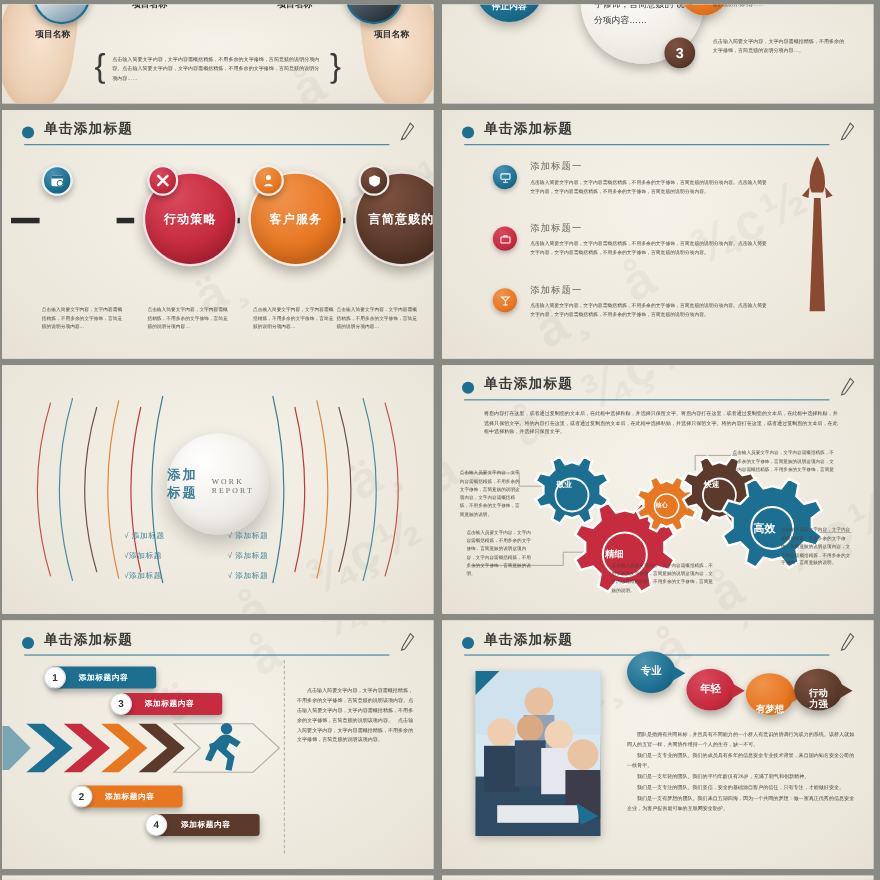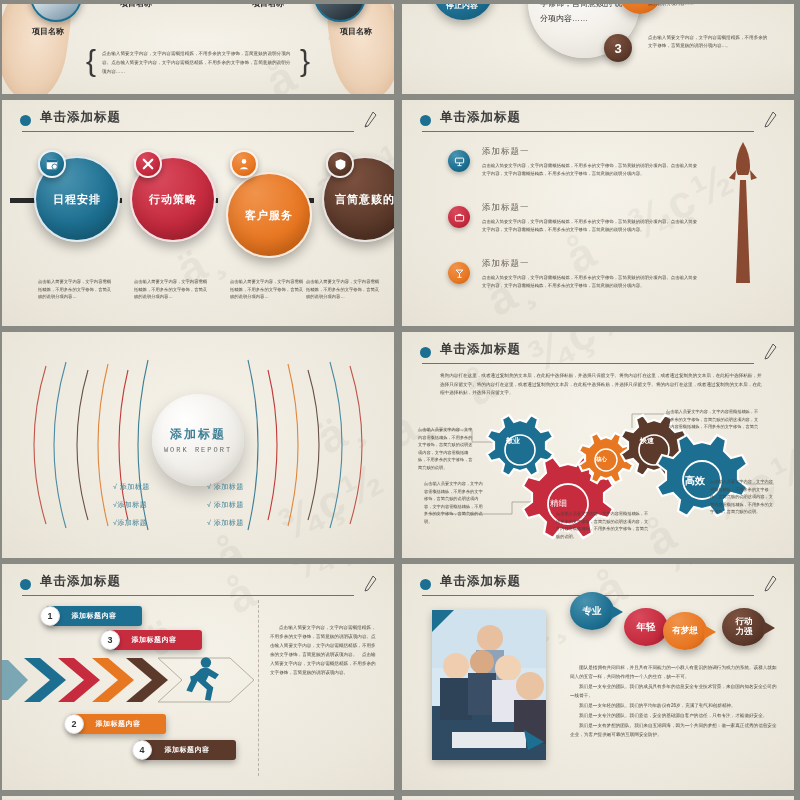--- a/index.html
+++ b/index.html
@@ -113,25 +113,25 @@
   .irow .ih{ position:absolute; left:34px; top:2px; font-size:8.5px; color:#6a6258; letter-spacing:1px;}
   .irow .ib{ position:absolute; left:34px; top:18px; right:0; font-size:4.4px; line-height:1.75; color:#4a443c; }
   .rocket{ position:absolute; right:34px; top:40px; width:34px; height:145px; }
   
   .arcs{ position:absolute; inset:0; }
   .centerball{
     position:absolute; left:50%; top:48%; transform:translate(-50%,-50%);
     width:92px; height:92px; border-radius:50%;
     background:radial-gradient(circle at 36% 28%, #ffffff 0%, #f4f2ee 45%, #dedad2 100%);
     box-shadow:0 8px 18px rgba(0,0,0,.22), inset 0 -6px 12px rgba(0,0,0,.06);
-    display:flex; flex-direction:column; align-items:center; justify-content:center;
+    display:flex; flex-direction:row; align-items:center; justify-content:center;
   }
   .centerball .t1{ font-size:12px; color:#3f7f96; letter-spacing:2px; font-weight:bold;}
   .centerball .t2{ font-size:7px; color:#6b6b6b; letter-spacing:2px; margin-top:3px;
-                   font-family:Liberation Mono, monospace;}
+                   font-family:Liberation Serif, serif;}
   .checks{ position:absolute; left:50%; transform:translateX(-50%); top:150px; width:170px;
            display:grid; grid-template-columns:1fr 1fr; gap:8px 18px;}
   .checks div{ font-size:7px; color:#3f7f96; letter-spacing:.5px; }
   
   .gearwrap{ position:absolute; inset:0; }
   .gbox{ position:absolute; font-size:4.2px; line-height:1.8; color:#4a443c; }
   .gtop{ position:absolute; left:38px; right:32px; top:40px; font-size:4.6px; line-height:1.9; color:#4a443c; }
   
   .pill{
     position:absolute; height:20px; border-radius:3px; color:#fff;
@@ -195,21 +195,21 @@
     <div class="pcap" style="right:22px;top:22px;">项目名称</div>
 
     <div class="brace" style="left:84px;top:42px;">{</div>
     <div class="brace" style="left:298px;top:42px;">}</div>
     <div style="position:absolute;left:100px;top:46px;width:192px;font-size:4.6px;line-height:1.95;color:#4a443c;">点击输入简要文字内容，文字内容需概括精炼，不用多余的文字修饰，言简意赅的说明分项内容。点击输入简要文字内容，文字内容需概括精炼，不用多余的文字修饰，言简意赅的说明分项内容……</div>
   </div>
 
   <div class="slide s2">
     <div class="bigcirc" style="left:30px;top:-46px;width:62px;height:62px;
          background:radial-gradient(circle at 35% 25%,#3f8bab,#1d6f91 60%,#14536e);">
-      <div style="position:absolute;left:14px;right:0;top:42px;color:#fff;font-size:8px;font-weight:bold;">停止内容</div>
+      <div style="position:absolute;left:0;right:0;top:42px;text-align:center;color:#fff;font-size:8px;font-weight:bold;">停止内容</div>
     </div>
 
     <div class="bigcirc" style="left:126px;top:-58px;width:112px;height:112px;
          background:radial-gradient(circle at 38% 28%,#ffffff,#f3f0ea 55%,#dcd8cf);"></div>
     <div style="position:absolute;left:138px;top:-8px;width:92px;font-size:8px;line-height:1.9;color:#2f2f2f;">字修饰，言简意赅的 说明分项内容……</div>
 
     <div class="bigcirc" style="left:216px;top:-34px;width:44px;height:44px;
          background:radial-gradient(circle at 35% 25%,#f39148,#e87722 60%,#c75f13);"></div>
 
     <div class="numb" style="left:202px;top:30px;width:28px;height:28px;
@@ -234,41 +234,38 @@
     </div>
 
     <div class="circ-row">
       <div class="connector" style="left:8px;width:26px;"></div>
       <div class="connector" style="left:104px;width:16px;"></div>
       <div class="connector" style="left:200px;width:16px;"></div>
       <div class="connector" style="left:296px;width:16px;"></div>
       <div class="connector" style="left:358px;width:20px;"></div>
       <div style="position:absolute;left:378px;top:37px;width:0;height:0;border-top:7px solid transparent;border-bottom:7px solid transparent;border-left:10px solid #2a2a2a;"></div>
 
-      <div class="bigC" style="left:32px;top:0;background:radial-gradient(circle at 34% 24%,#4a93b0,#1d6f91 58%,#12566f);">
-        <span>日程安排</span>
-      </div>
       <div class="icoC" style="left:36px;top:-6px;background:radial-gradient(circle at 34% 24%,#4a93b0,#1d6f91 60%,#12566f);">
         <svg width="14" height="14" viewBox="0 0 16 16">
             <rect x="2" y="3" width="12" height="11" rx="1.5" fill="#fff"></rect>
             <rect x="2" y="3" width="12" height="3" fill="#1d6f91"></rect>
             <circle cx="11" cy="11" r="3" fill="#fff" stroke="#1d6f91" stroke-width="1"></circle>
           </svg>
       </div>
 
       <div class="bigC" style="left:128px;top:0;background:radial-gradient(circle at 34% 24%,#d9495c,#c62b3e 58%,#9e1b2c);justify-content:center;">
         <span>行动策略</span>
       </div>
       <div class="icoC" style="left:132px;top:-6px;background:radial-gradient(circle at 34% 24%,#d9495c,#c62b3e 60%,#9e1b2c);">
         <svg width="15" height="15" viewBox="0 0 16 16">
             <path d="M3 3 L12 12 M12 3 L3 12" stroke="#fff" stroke-width="2.4" stroke-linecap="round"></path>
           </svg>
       </div>
 
-      <div class="bigC" style="left:224px;top:16px;background:radial-gradient(circle at 34% 24%,#f0934c,#e87722 58%,#c45e10);justify-content:center;">
+      <div class="bigC" style="left:224px;top:0;background:radial-gradient(circle at 34% 24%,#f0934c,#e87722 58%,#c45e10);justify-content:center;">
         <span>客户服务</span>
       </div>
       <div class="icoC" style="left:228px;top:-6px;background:radial-gradient(circle at 34% 24%,#f0934c,#e87722 60%,#c45e10);">
         <svg width="14" height="14" viewBox="0 0 16 16">
             <circle cx="8" cy="5" r="2.6" fill="#fff"></circle>
             <path d="M3 14 q5-5 10 0 z" fill="#fff"></path>
           </svg>
       </div>
 
       <div class="bigC" style="left:320px;top:0;background:radial-gradient(circle at 34% 24%,#7d5240,#5c3a2b 58%,#42271a);">
@@ -423,21 +420,21 @@
         </g>
 
         <g transform="translate(300,148)">
           <path d="M0-38 l8 2 l7-9 l9 5 l-2 11 l7 7 l11-3 l5 9 l-9 7 l0 9 l9 7 l-5 9 l-11-3 l-7 7 l2 11 l-9 5 l-7-9 l-8 2 l-8-2 l-7 9 l-9-5 l2-11 l-7-7 l-11 3 l-5-9 l9-7 l0-9 l-9-7 l5-9 l11 3 l7-7 l-2-11 l9-5 l7 9 Z" fill="#1d6f91"></path>
           <circle r="19" fill="#1d6f91" stroke="#fff" stroke-width="1.8"></circle>
         </g>
       </g>
     </svg>
 
     <div style="position:absolute;left:104px;top:104px;color:#fff;font-size:7px;font-weight:bold;">敬业</div>
-    <div style="position:absolute;left:148px;top:166px;color:#fff;font-size:8.5px;font-weight:normal;">精细</div>
+    <div style="position:absolute;left:148px;top:166px;color:#fff;font-size:8.5px;font-weight:bold;">精细</div>
     <div style="position:absolute;left:194px;top:124px;color:#fff;font-size:5.5px;font-weight:bold;">核心</div>
     <div style="position:absolute;left:238px;top:104px;color:#fff;font-size:7px;font-weight:bold;">快速</div>
     <div style="position:absolute;left:283px;top:142px;color:#fff;font-size:10px;font-weight:bold;">高效</div>
 
     <div class="gbox" style="left:16px;top:94px;width:56px;">点击输入员要文字内容，文字内容需概括精炼，不用多余的文字修饰，言简意赅的说明这项内容，文字内容需概括精炼，不用多余的文字修饰，言简意赅的说明。</div>
     <div class="gbox" style="left:22px;top:148px;width:60px;">点击输入员要文字内容，文字内容需概括精炼，不用多余的文字修饰，言简意赅的说明这项内容，文字内容需概括精炼，不用多余的文字修饰，言简意赅的说明。</div>
     <div class="gbox" style="left:154px;top:178px;width:96px;">点击输入员要文字内容，文字内容需概括精炼，不用多余的文字修饰，言简意赅的说明这项内容，文字内容需概括精炼，不用多余的文字修饰，言简意赅的说明。</div>
     <div class="gbox" style="left:264px;top:76px;width:96px;">点击输入员要文字内容，文字内容需概括精炼，不用多余的文字修饰，言简意赅的说明这项内容，文字内容需概括精炼，不用多余的文字修饰，言简意赅的说明。</div>
     <div class="gbox" style="left:308px;top:146px;width:64px;">点击输入员要文字内容，文字内容需概括精炼，不用多余的文字修饰，言简意赅的说明这项内容，文字内容需概括精炼，不用多余的文字修饰，言简意赅的说明。</div>
   </div>
@@ -527,24 +524,24 @@
         <path d="M92 120 L112 132 L96 140 Z" fill="#1d6f91"></path>
       </svg>
     </div>
 
     <div class="bub" style="left:168px;top:28px;color:#1d6f91;background:radial-gradient(circle at 34% 24%,#4a93b0,#1d6f91 62%,#12566f);">
       <span style="color:#fff">专业</span>
     </div>
     <div class="bub" style="left:222px;top:44px;color:#c62b3e;background:radial-gradient(circle at 34% 24%,#d9495c,#c62b3e 62%,#9e1b2c);">
       <span style="color:#fff">年轻</span>
     </div>
-    <div class="bub" style="left:261px;top:48px;color:#e87722;background:radial-gradient(circle at 34% 24%,#f0934c,#e87722 62%,#c45e10);">
+    <div class="bub" style="left:276px;top:48px;color:#e87722;background:radial-gradient(circle at 34% 24%,#f0934c,#e87722 62%,#c45e10);align-items:flex-end;">
       <span style="color:#fff;font-size:8.5px">有梦想</span>
     </div>
-    <div class="bub" style="left:320px;top:44px;color:#5c3a2b;background:radial-gradient(circle at 34% 24%,#7d5240,#5c3a2b 62%,#42271a);">
+    <div class="bub" style="left:320px;top:44px;color:#5c3a2b;background:radial-gradient(circle at 34% 24%,#7d5240,#5c3a2b 62%,#42271a);align-items:flex-end;">
       <span style="color:#fff;font-size:8.5px;white-space:pre-line">行动
 力强</span>
     </div>
 
     <div class="s8txt">
       <p>团队是指拥有共同目标，并且具有不同能力的一小群人有意识的协调行为或力的系统。该群人就如同人的五官一样，共同协作维持一个人的生存，缺一不可。</p>
       <p>我们是一支专业的团队。我们的成员具有多年的信息安全专业技术背景，来自国内知名安全公司的一线骨干。</p>
       <p>我们是一支年轻的团队。我们的平均年龄仅有26岁，充满了朝气和创新精神。</p>
       <p>我们是一支专注的团队。我们坚信，安全的基础源自客户的信任，只有专注，才能做好安全。</p>
       <p>我们是一支有梦想的团队。我们来自五湖四海，因为一个共同的梦想：做一家真正优秀的信息安全企业，为客户提供最可靠的互联网安全防护。</p>

